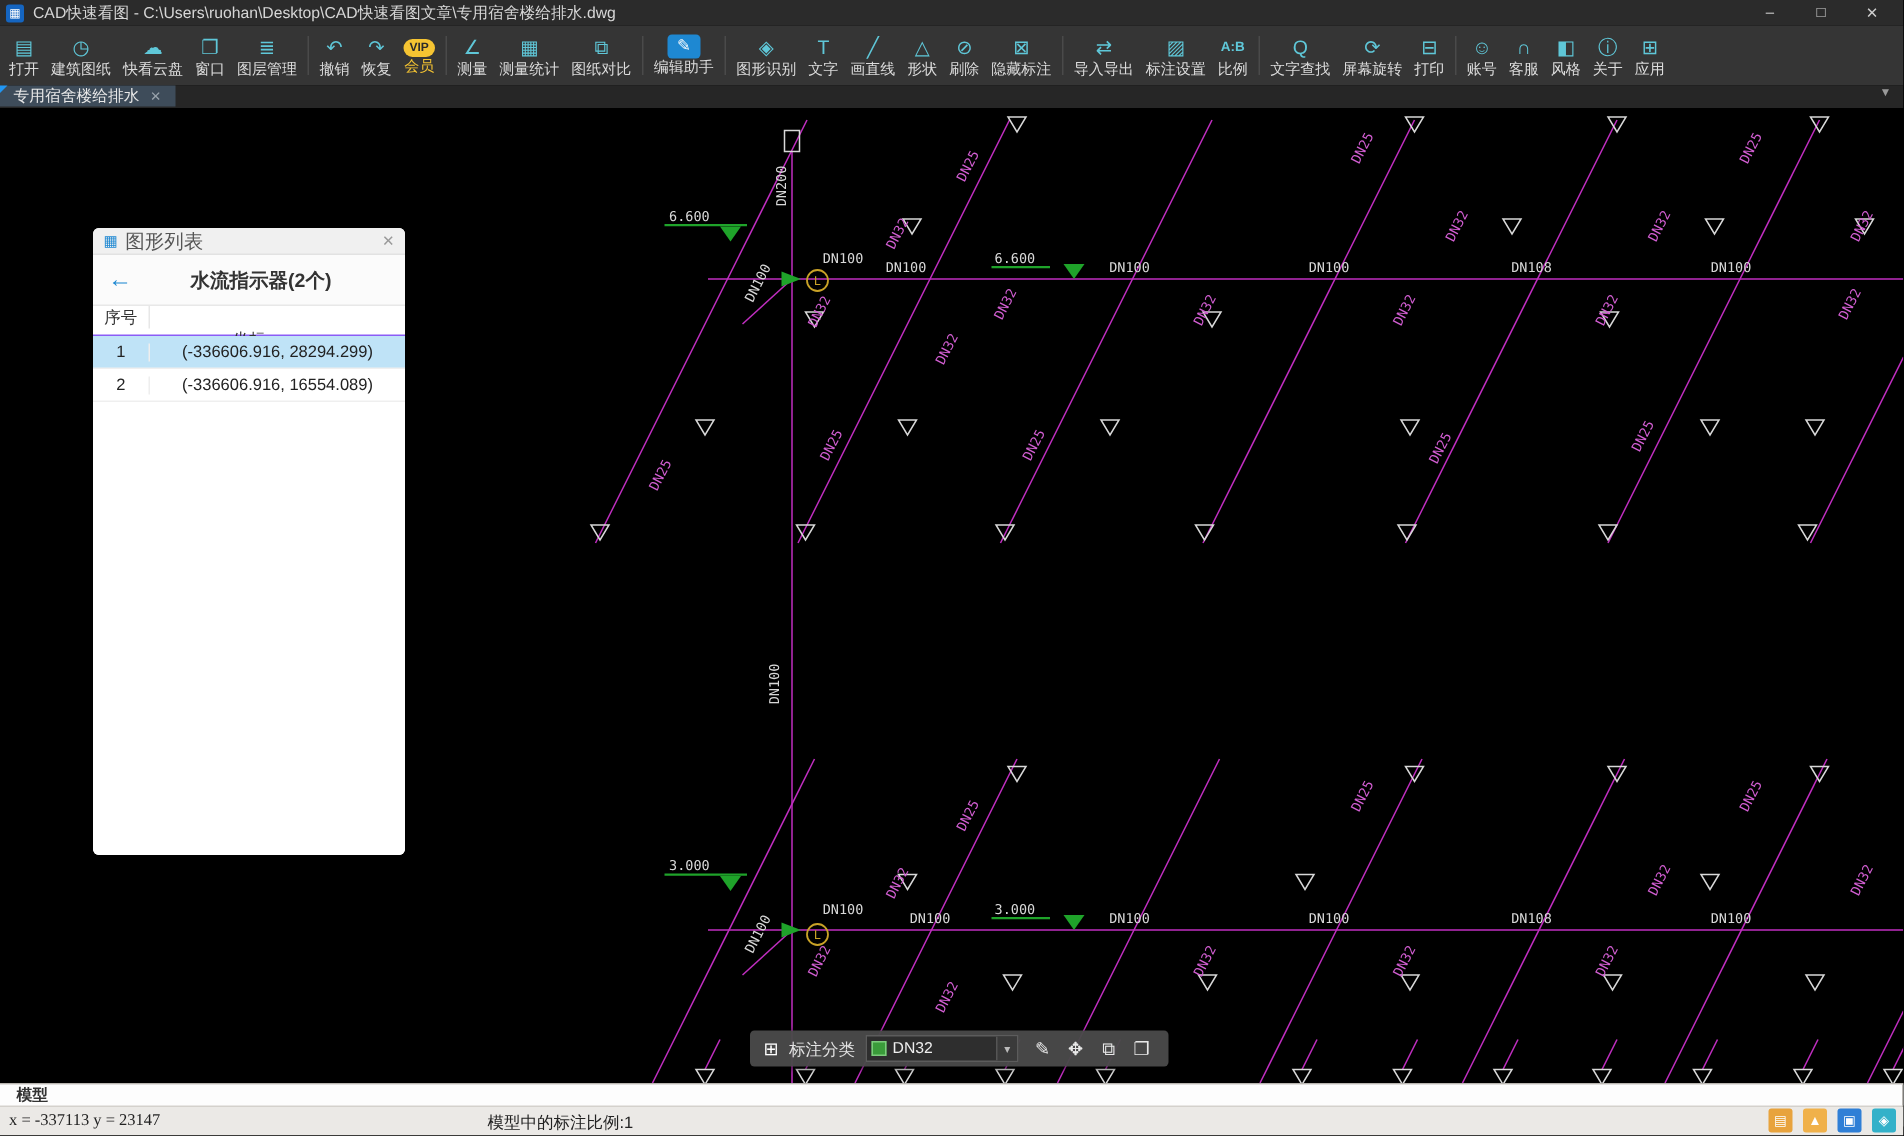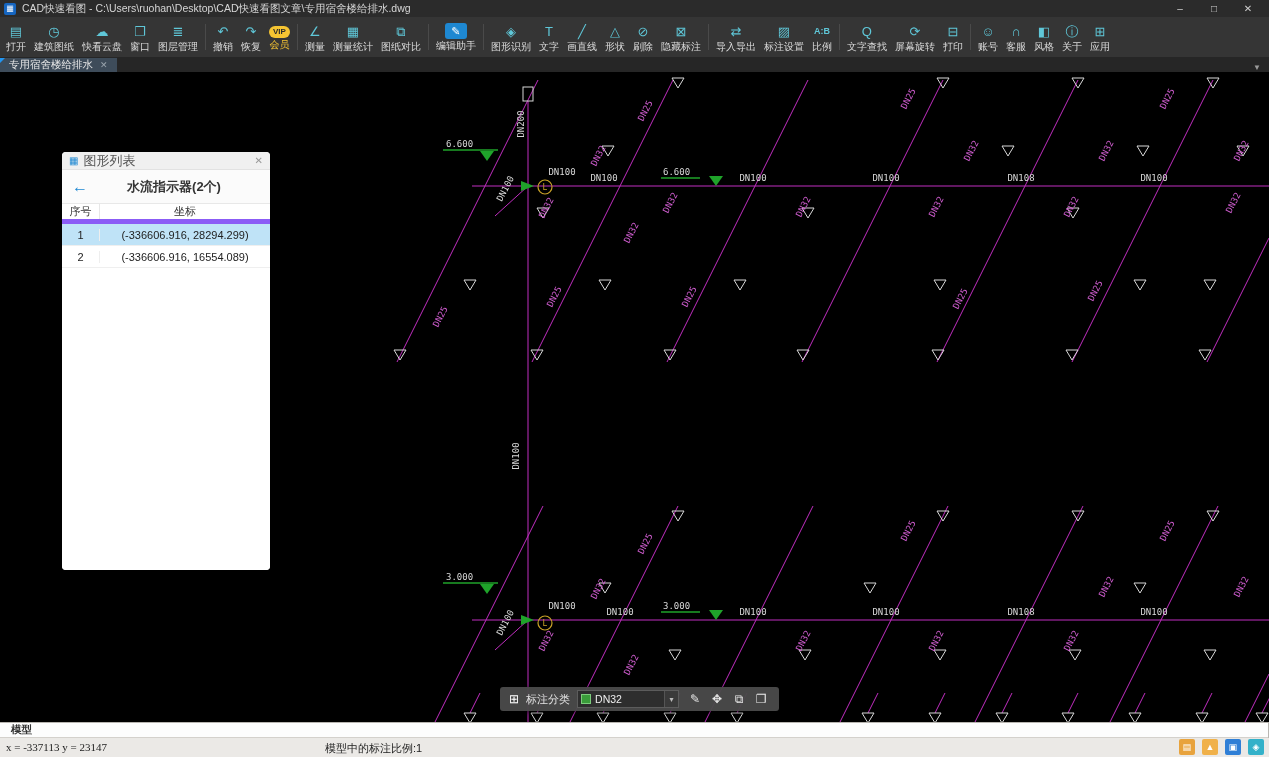--- a/index.html
+++ b/index.html
@@ -25,21 +25,21 @@
              font-size:13px; color:#5fc7d8; line-height:1; }
   .tb-icon.gold { color:#2b2b2b; background:#f5c432; font-weight:bold; font-size:8px;
                   border-radius:8px; padding:0 4px; height:12px; margin-top:2px; }
   .tb-icon.active-chip { background:#1e88d2; color:#fff; border-radius:3px; width:22px; height:16px; font-size:11px; }
   .tb-icon.small-text { font-size:9px; font-weight:bold; }
   .tb-label { font-size:10px; line-height:11px; }
   .tb-label.gold-label { color:#f5c432; }
   .tb-sep { width:1px; background:#4a4a4a; margin:7px 3px; }
 
   
-  #tabbar { height:15px; background:#262626; display:flex; align-items:flex-end; }
+  #tabbar { height:15px; background:#262626; display:flex; align-items:flex-start; }
   #doc-tabs { display:flex; }
   .doc-tab { position:relative; display:flex; align-items:center; gap:7px; padding:0 9px;
              background:#3e4c5a; color:#e8e8e8; font-size:10.5px; }
   .doc-tab::before { content:""; position:absolute; left:0; top:0;
                      border-left:5px solid #2196f3; border-bottom:5px solid transparent; }
   .doc-tab .tab-close { color:#9aa4ad; font-size:9px; }
   #tab-caret { margin-left:auto; color:#9a9a9a; font-size:8px; display:flex; align-items:center; padding:0 8px; }
 
   
   #canvas { position:relative; height:650px; background:#000; overflow:hidden; }
@@ -68,21 +68,21 @@
            overflow:hidden; font-size:11px; z-index:20; }
   .panel-titlebar { height:18px; background:#f0f0f0; display:flex; align-items:center; gap:5px;
                     padding:0 7px; border-bottom:1px solid #e2e2e2; color:#555; }
   .p-ic { color:#1e88d2; font-size:10px; }
   .p-title { flex:1; font-size:13px; }
   .p-close { color:#999; font-size:10px; }
   .panel-header { position:relative; height:34px; display:flex; align-items:center;
                   background:#fbfbfb; border-bottom:1px solid #e8e8e8; }
   .p-back { position:absolute; left:10px; color:#1e88d2; font-size:16px; }
   .p-sub { flex:1; text-align:center; font-size:13px; font-weight:bold; color:#333;padding-left:16px; }
-  .panel-cols { height:20px; display:flex; align-items:center; border-bottom:5px solid #8b5cf6; color:#333; }
+  .panel-cols { height:20px; display:flex; border-bottom:1px solid #8b5cf6; color:#333;flex-direction:column; }
   .col1 { width:38px; text-align:center; border-right:1px solid #e7e7e7; }
   .col2 { flex:1; text-align:center; }
   .panel-body { flex:1; background:#fff; overflow:hidden; }
   .panel-row { height:22px; display:flex; align-items:center; border-bottom:1px solid #efefef; color:#222; }
   .panel-row .col1 { border-right:1px solid #eee; }
   .panel-row.sel { background:#bfe3f7; }
   .panel-footer { height:26px; background:#f4f4f4; border-top:1px solid #ddd; display:flex;
                   align-items:center; padding:0 8px; font-size:10.5px; color:#555; white-space:nowrap; }
   .hint-prefix { color:#d2691e; }
 

